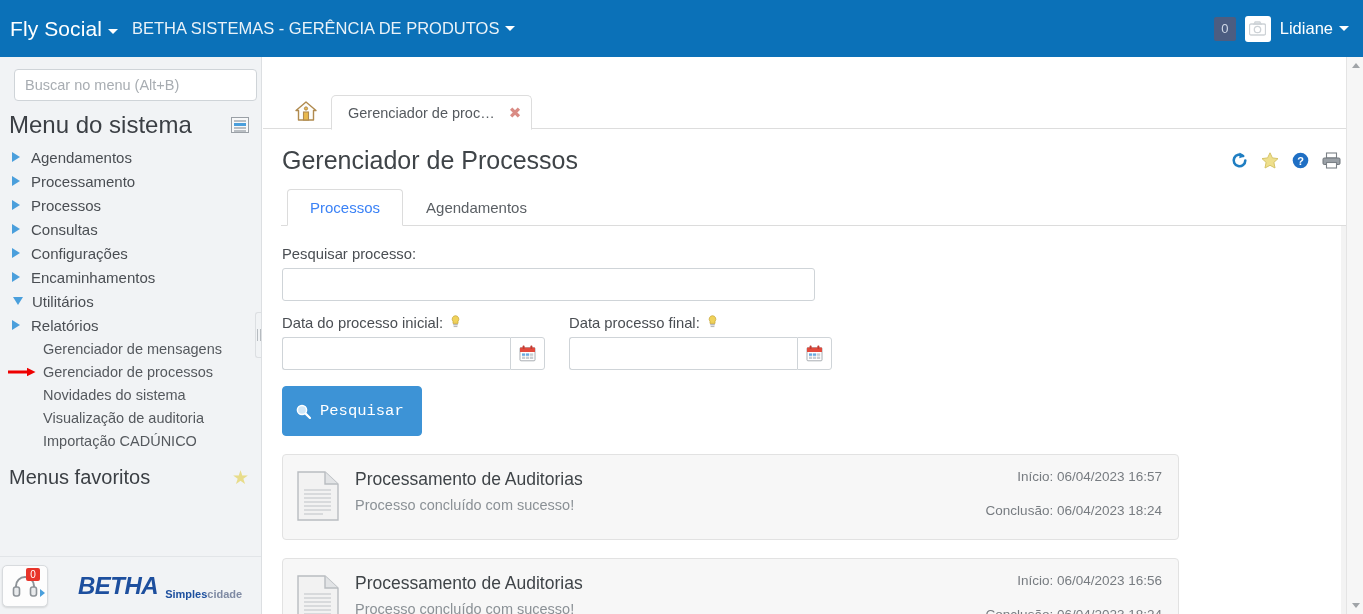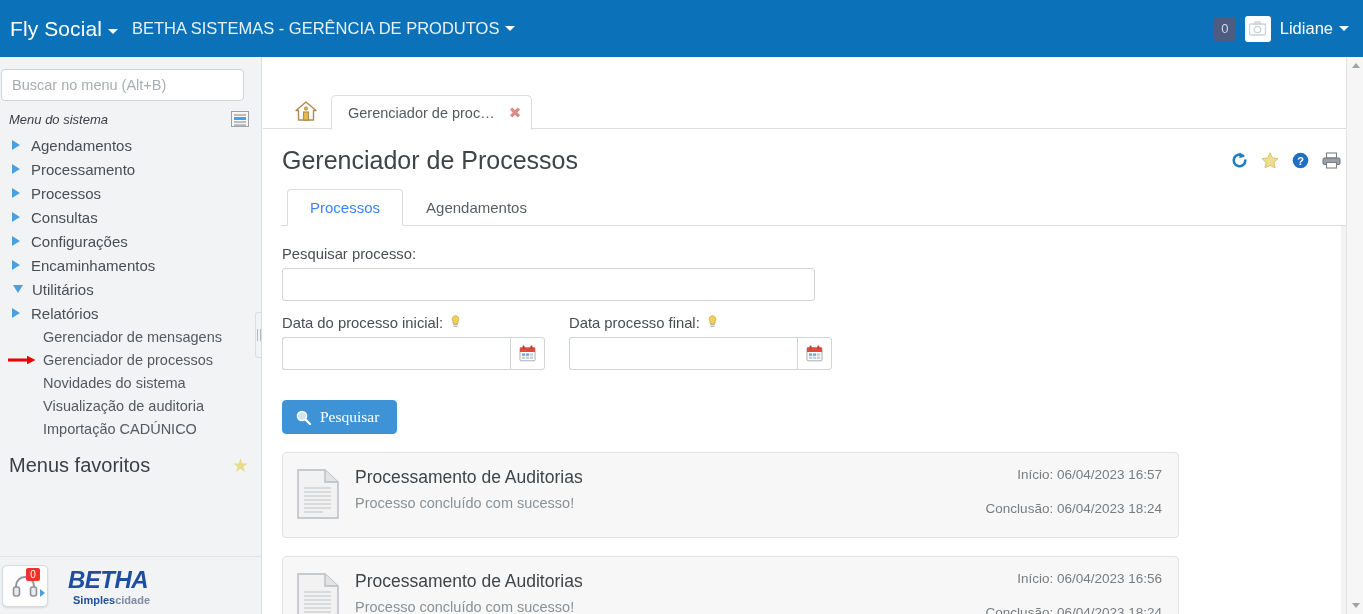--- a/index.html
+++ b/index.html
@@ -68,43 +68,42 @@
   }
 
   
   .sidebar {
     position: absolute; left: 0; top: 57px;
     width: 262px; height: 557px;
     background: #f1f3f5;
     border-right: 1px solid #dcdfe2;
     overflow: hidden;
   }
-  .search-wrap { padding: 12px 10px 0 1px; }
+  .search-wrap { padding: 12px 10px 0 14px; }
   .search-input {
     width: 243px; height: 32px;
     border: 1px solid #cfd4d8;
     border-radius: 4px;
     background: #ffffff;
     padding: 0 10px;
     font-size: 14.5px;
     color: #333;
     outline: none;
     font-family: "Liberation Sans", sans-serif;
   }
   .search-input::placeholder { color: #a8adb2; }
 
   .menu-head {
     display: flex; align-items: center;
     padding: 10px 12px 6px 9px;
   }
   .menu-head-title {
-    font-size: 13px;
+    font-size: 24px;
     color: #3b3f44;
     font-weight: normal;
-    font-style: italic;
   }
   .menu-head-icon {
     margin-left: auto;
     width: 18px; height: 16px;
     border: 1px solid #9aa0a6;
     background: #f7f8f9;
     display: block;
     position: relative;
   }
   .menu-head-icon i {
@@ -191,22 +190,22 @@
     padding: 0 2px;
   }
   .support-chevron {
     position: absolute; right: 2px; bottom: 9px;
     width: 0; height: 0;
     border-top: 4px solid transparent;
     border-bottom: 4px solid transparent;
     border-left: 5px solid #4a9fdc;
   }
   .betha-logo {
-    margin-left: 18px;
-    display: flex; align-items: center; flex-direction: column;
+    margin-left: 30px;
+    display: flex; align-items: flex-end;
   }
   .betha-word {
     font-family: "Liberation Sans", sans-serif;
     font-size: 24px;
     font-weight: bold;
     font-style: italic;
     color: #1d4f9e;
     letter-spacing: -.5px;
   }
   .betha-sub {
@@ -359,31 +358,31 @@
   }
   .date-btn {
     width: 35px; height: 33px;
     border: 1px solid #cfd4d8;
     border-radius: 0 3px 3px 0;
     background: #fff;
     display: flex; align-items: center; justify-content: center;
     cursor: pointer;
   }
   .search-btn {
-    margin-top: 30px;
-    height: 34px;
+    margin-top: 16px;
+    height: 50px;
     background: #3d93d6;
     border: 1px solid #3d93d6;
     border-radius: 4px;
     color: #ffffff;
     font-size: 15.5px;
     padding: 0 17px 0 13px;
     display: inline-flex; align-items: center; gap: 9px;
     cursor: pointer;
-    font-family: Liberation Serif, serif;
+    font-family: Liberation Mono, monospace;
   }
 
   .result-card {
     margin-top: 18px;
     width: 897px;
     min-height: 82px;
     background: #f7f7f7;
     border: 1px solid #e2e2e2;
     border-radius: 4px;
     display: flex;

